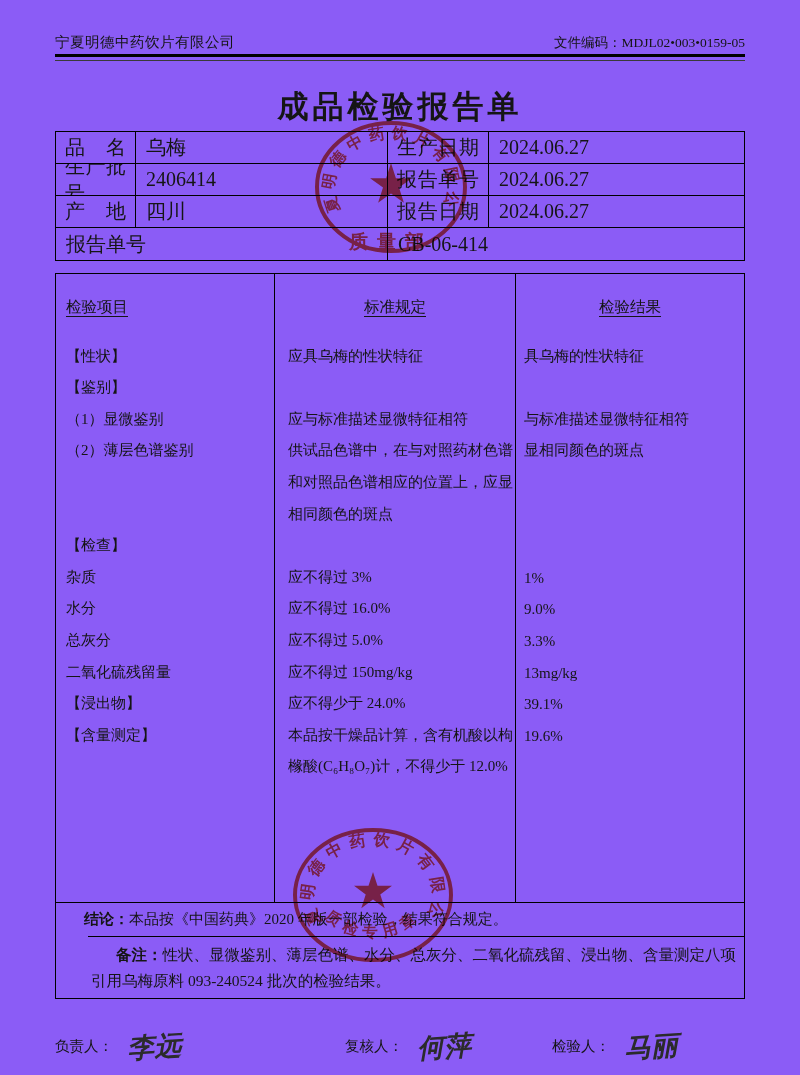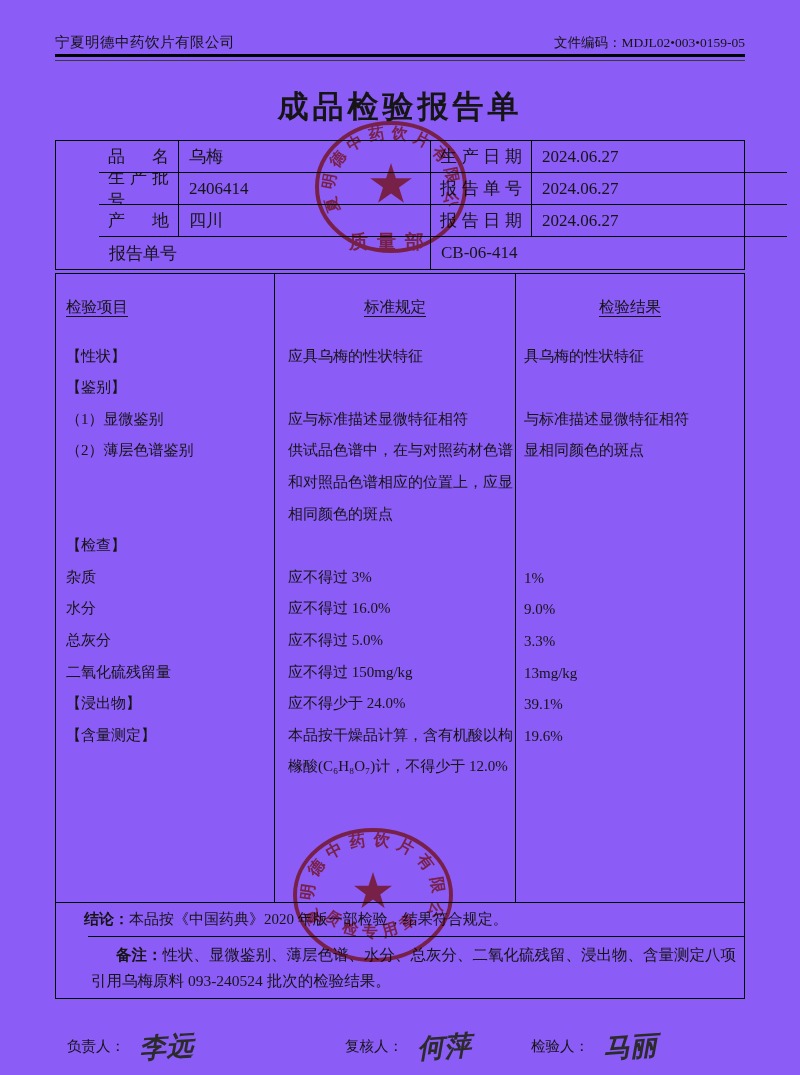--- a/index.html
+++ b/index.html
@@ -11,23 +11,23 @@
   
   .hdr{position:absolute;left:55px;top:33px;width:690px;display:flex;justify-content:space-between;align-items:baseline;}
   .hdr .company{font-size:14.5px;letter-spacing:.5px;}
   .hdr .doccode{font-size:13.5px;}
   .rule-thick{position:absolute;left:55px;top:54px;width:690px;height:3px;background:#000;}
   .rule-thin{position:absolute;left:55px;top:60px;width:690px;height:1px;background:#3a3a3a;}
   
   .title{position:absolute;left:0;top:86px;width:100%;text-align:center;
     font-size:31px;font-weight:bold;letter-spacing:4px;}
   
-  .info-table{position:absolute;left:55px;top:140px;width:690px;box-sizing:border-box;
+  .info-table{position:absolute;left:55px;top:131px;width:690px;box-sizing:border-box;
     border:1px solid #000;display:grid;grid-template-columns:80px 252px 101px 255px;
-    grid-auto-rows:32px;font-size:17px;padding-left:43px;}
+    grid-auto-rows:32px;font-size:20px;}
   .info-table .cell{box-sizing:border-box;display:flex;align-items:center;
     border-right:1px solid #000;border-bottom:1px solid #000;padding:0 10px;overflow:hidden;}
   .info-table .cell.lab{padding:0 9px;}
   .info-table .cell.lab .j{width:100%;text-align:justify;text-align-last:justify;}
   .info-table .cell.noright{border-right:none;}
   .info-table .cell.nobottom{border-bottom:none;}
   .info-table .cell.span2a{grid-column:1 / span 2;}
   .info-table .cell.span2b{grid-column:3 / span 2;}
   
   .report-table{position:absolute;left:55px;top:273px;width:690px;box-sizing:border-box;
@@ -188,29 +188,29 @@
       <span class="blab">结论：</span><span>本品按《中国药典》2020 年版一部检验，结果符合规定。</span>
     </div>
 
     <div class="remark-row">
       <div class="l1"><span class="blab">备注：</span><span>性状、显微鉴别、薄层色谱、水分、总灰分、二氧化硫残留、浸出物、含量测定八项</span></div>
       <div class="l2">引用乌梅原料 093-240524 批次的检验结果。</div>
     </div>
   </div>
 
   <div class="signs">
-    <div class="sig-group" style="left:12px;">
+    <div class="sig-group" style="left:0;">
       <span class="sig-label">负责人：</span>
       <span class="sig-name">李远</span>
     </div>
     <div class="sig-group" style="left:290px;">
       <span class="sig-label">复核人：</span>
       <span class="sig-name">何萍</span>
     </div>
-    <div class="sig-group" style="left:476px;">
+    <div class="sig-group" style="left:497px;">
       <span class="sig-label">检验人：</span>
       <span class="sig-name">马丽</span>
     </div>
   </div>
 
   <svg class="stamp stamp-top" width="190" height="160" viewBox="0 0 190 160">
     <defs>
       <path id="arcTop" d="M 51.3 111.5 A 57 49 0 1 1 138.7 111.5" fill="none"></path>
     </defs>
     <ellipse cx="95" cy="80" rx="74" ry="64" fill="none" stroke="#d64431" stroke-width="4"></ellipse>

